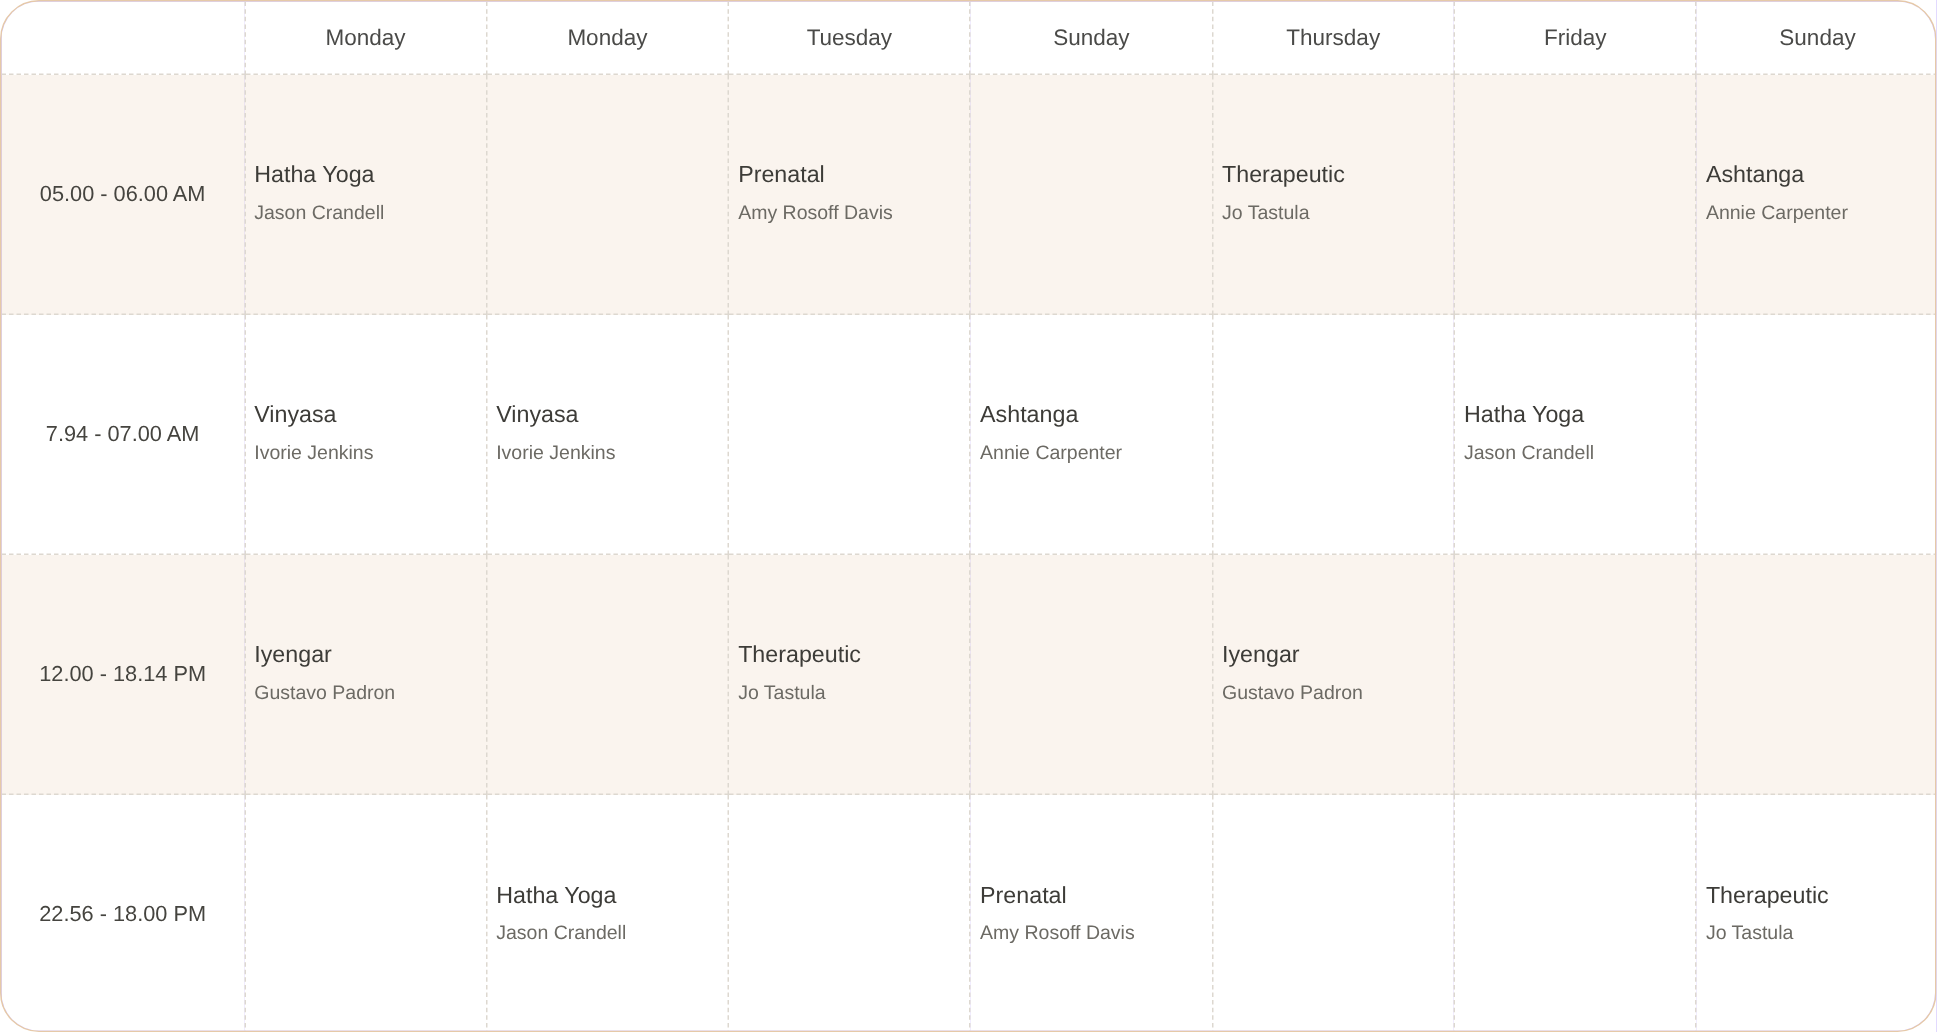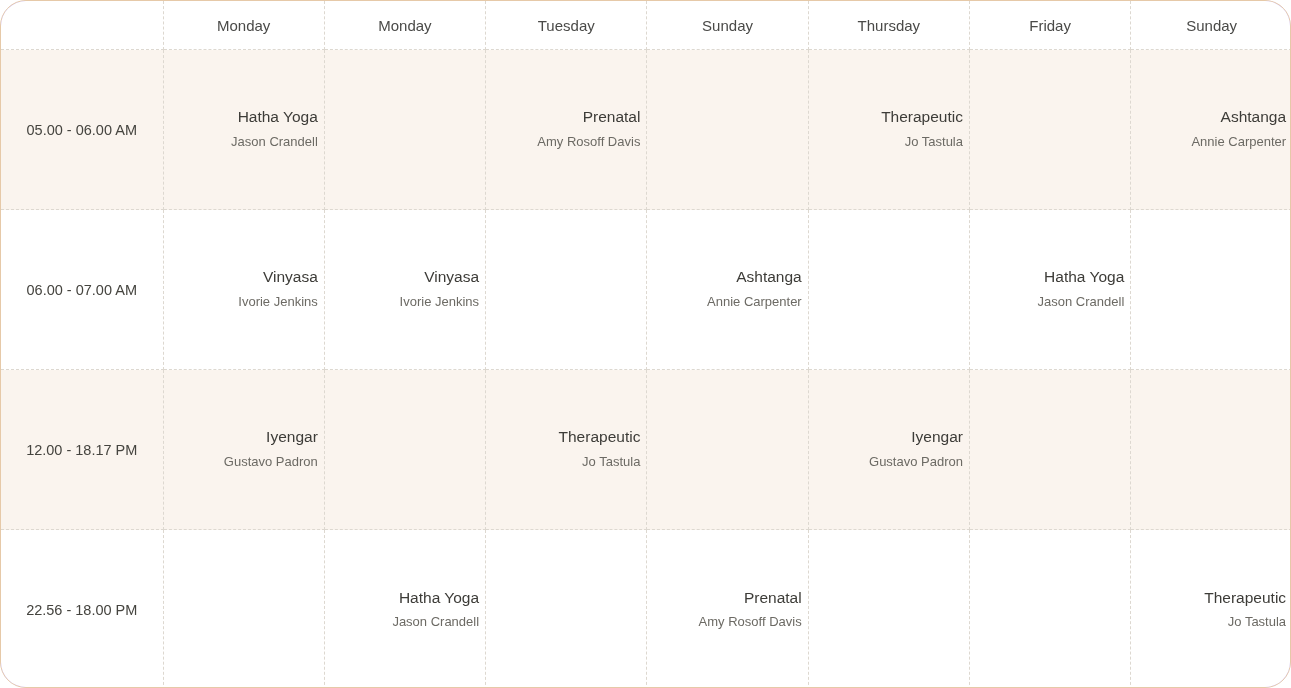--- a/index.html
+++ b/index.html
@@ -43,21 +43,21 @@
     background: #ffffff;
     padding: 0;
   }
   thead th.time-head {
     border-right: 1px dashed #ddd8d0;
   }
   thead th:last-child { border-right: none; }
 
   tbody td {
     height: 160px;
-    text-align: right;
+    text-align: left;
     vertical-align: middle;
     border-right: 1px dashed #ddd8d0;
     border-bottom: 1px dashed #ddd8d0;
     padding: 0 6px;
     box-sizing: border-box;
   }
   tbody td:last-child { border-right: none; }
   tbody tr:last-child td { border-bottom: none; }
 
   tbody tr.shaded td { background: #faf4ee; }
@@ -135,21 +135,21 @@
           <div class="class-name"></div>
           <div class="teacher-name"></div>
         </td>
         <td>
           <div class="class-name">Ashtanga</div>
           <div class="teacher-name">Annie Carpenter</div>
         </td>
       </tr>
 
       <tr class="plain">
-        <td class="time-cell">06.00 - 07.00 AM</td>
+        <td class="time-cell">7.94 - 07.00 AM</td>
         <td>
           <div class="class-name">Vinyasa</div>
           <div class="teacher-name">Ivorie Jenkins</div>
         </td>
         <td>
           <div class="class-name">Vinyasa</div>
           <div class="teacher-name">Ivorie Jenkins</div>
         </td>
         <td>
           <div class="class-name"></div>
@@ -167,21 +167,21 @@
           <div class="class-name">Hatha Yoga</div>
           <div class="teacher-name">Jason Crandell</div>
         </td>
         <td>
           <div class="class-name"></div>
           <div class="teacher-name"></div>
         </td>
       </tr>
 
       <tr class="shaded">
-        <td class="time-cell">12.00 - 18.17 PM</td>
+        <td class="time-cell">12.00 - 18.14 PM</td>
         <td>
           <div class="class-name">Iyengar</div>
           <div class="teacher-name">Gustavo Padron</div>
         </td>
         <td>
           <div class="class-name"></div>
           <div class="teacher-name"></div>
         </td>
         <td>
           <div class="class-name">Therapeutic</div>

